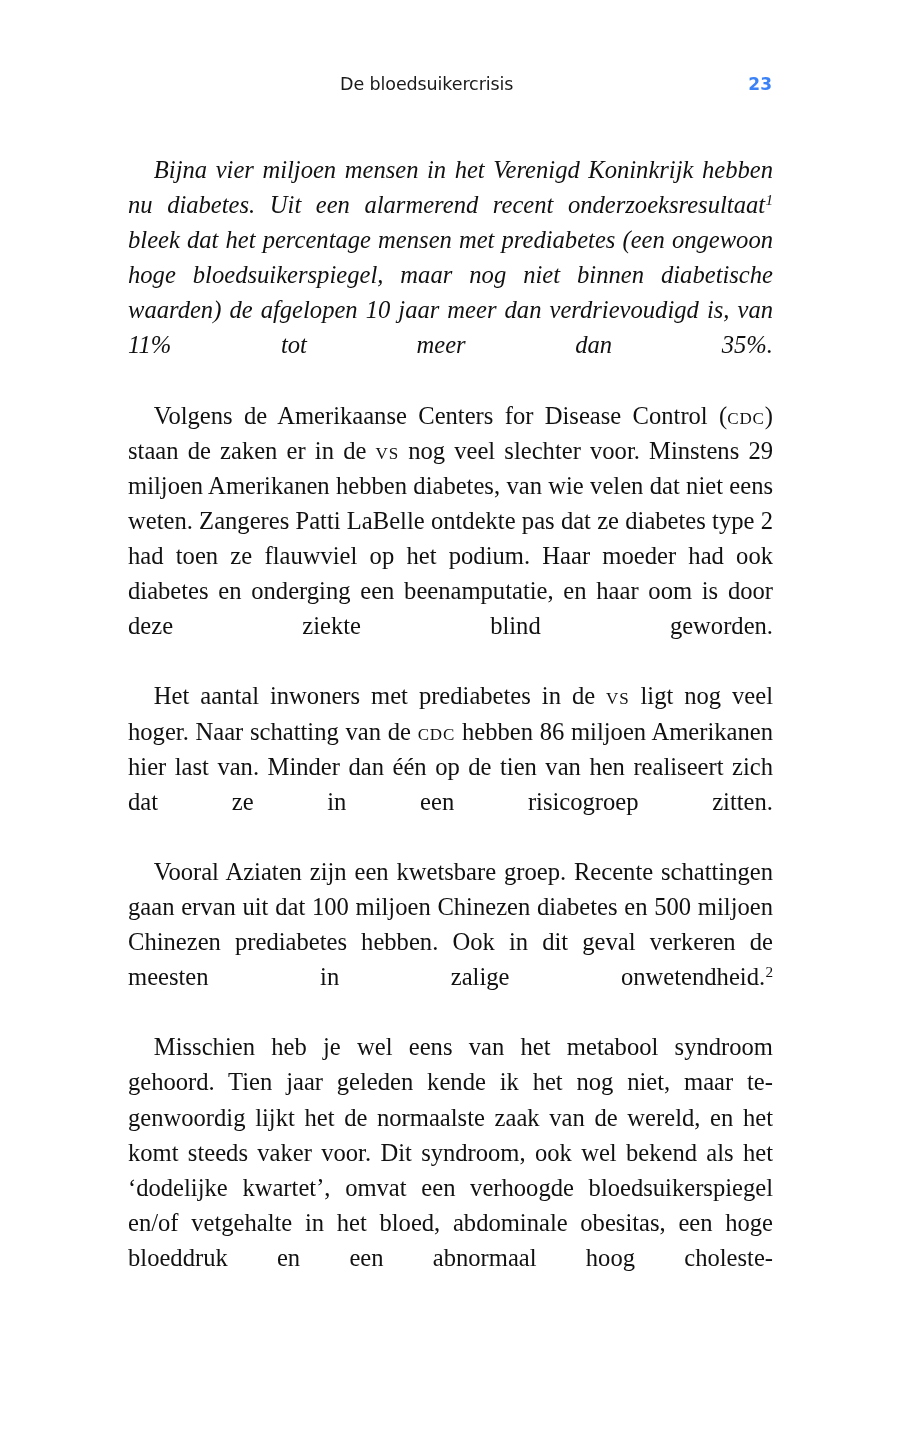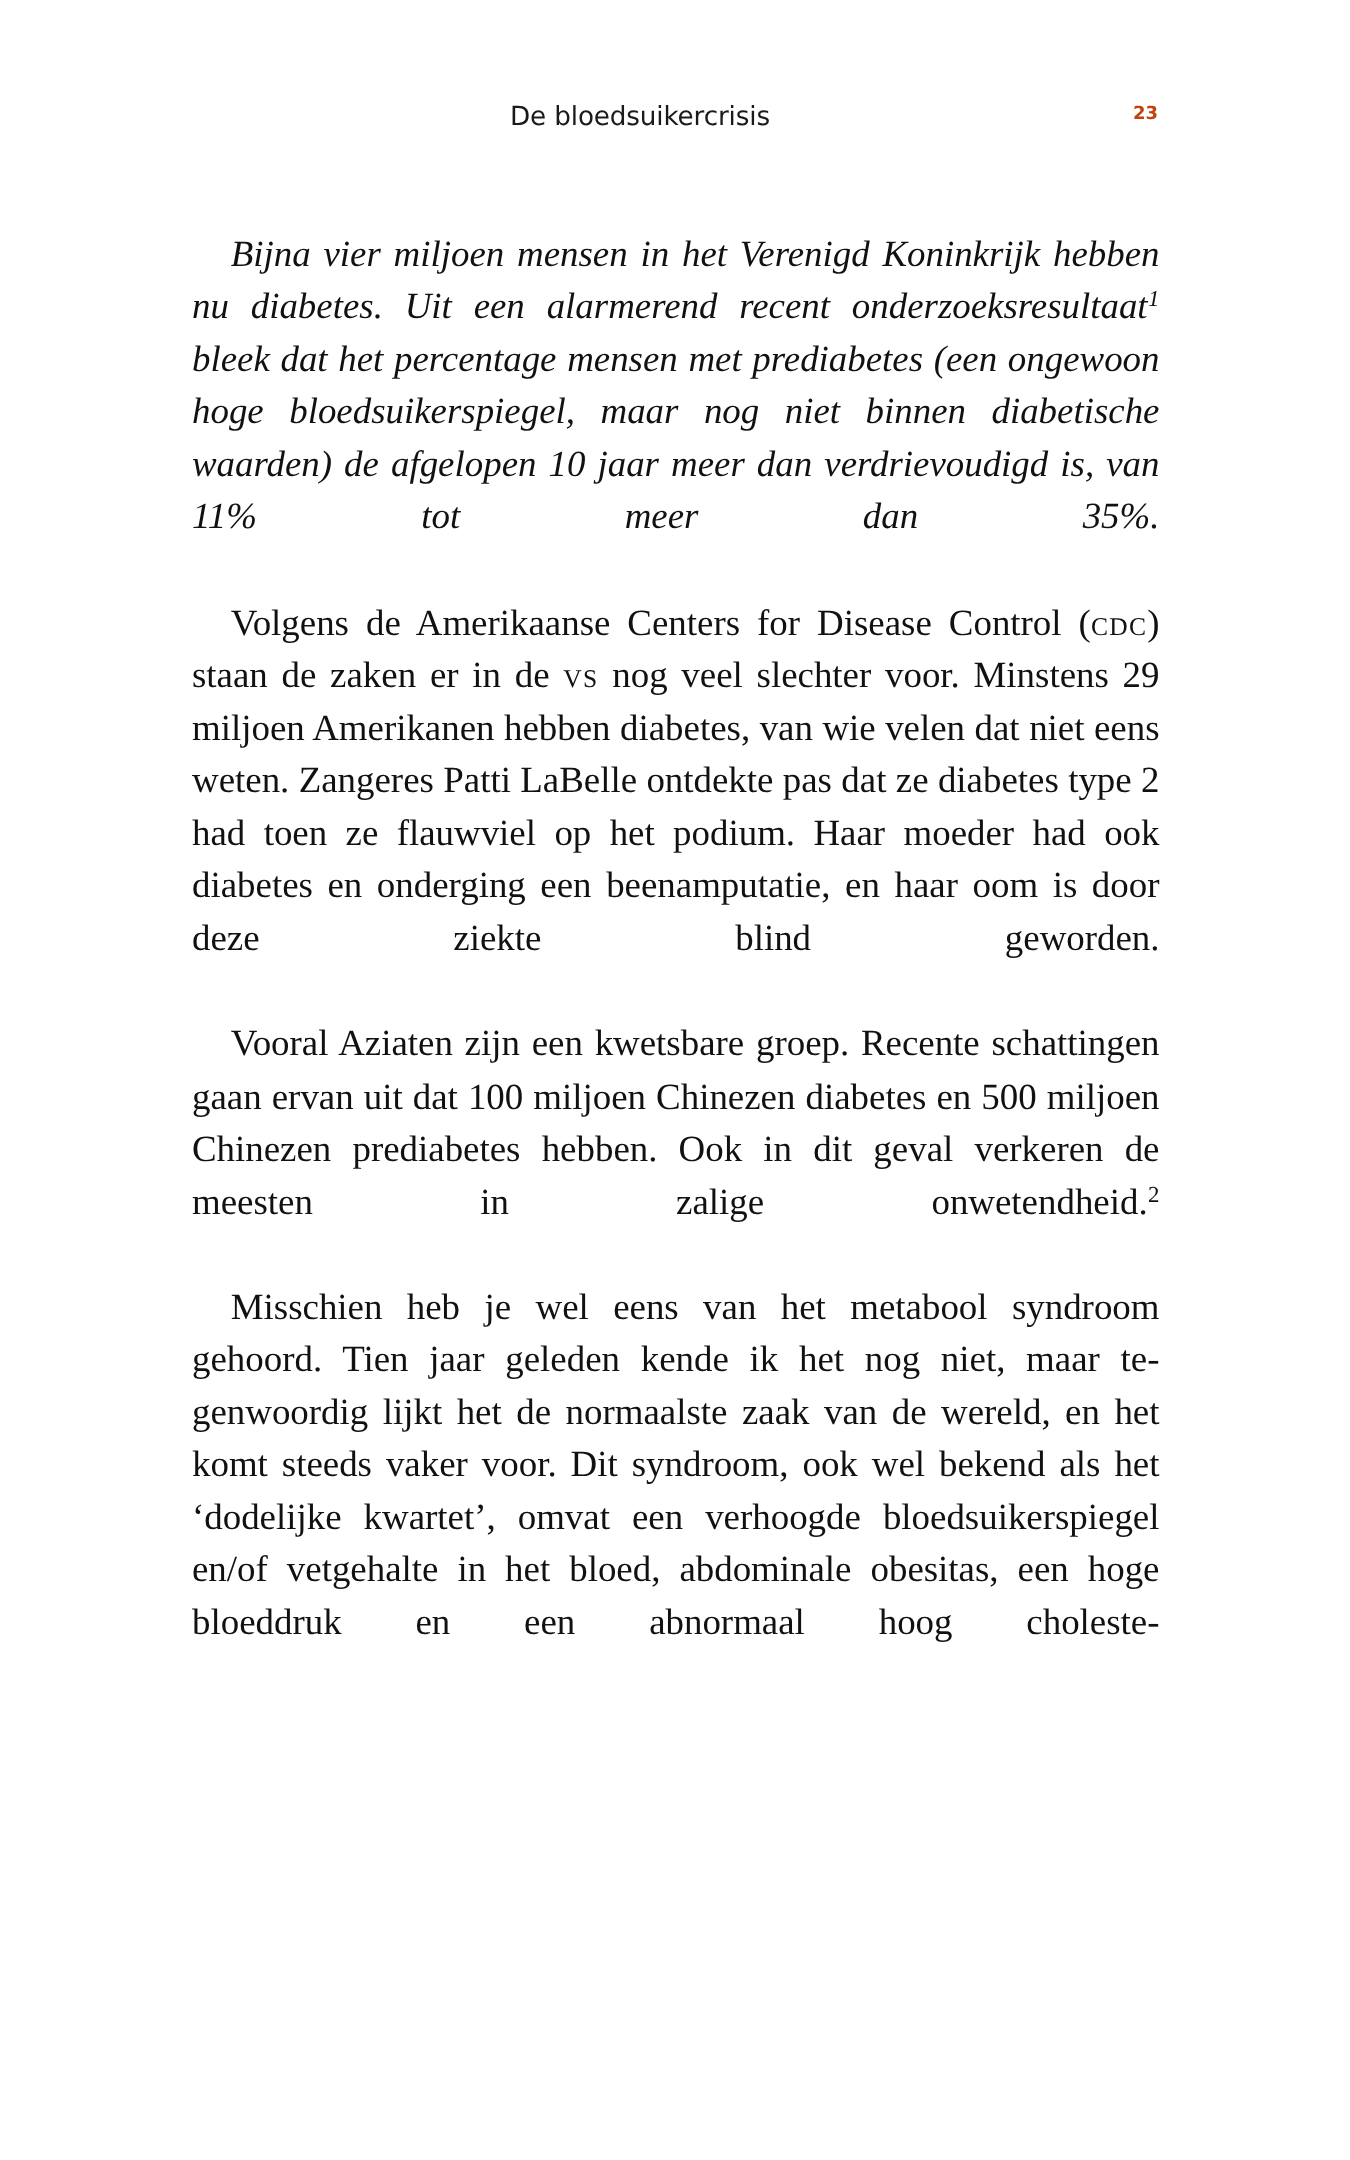--- a/index.html
+++ b/index.html
@@ -23,38 +23,38 @@
   }
 
   
   .running-head {
     position: absolute;
     top: 68px;
     left: 128px;
     width: 644px;
     height: 26px;
     display: flex;
-    align-items: flex-start;
+    align-items: flex-end;
   }
   .running-head-spacer {
     flex: 0 0 212px;
   }
   .running-head-title {
     font-family: "DejaVu Sans", "Liberation Sans", sans-serif;
     font-size: 17.5px;
     letter-spacing: -0.1px;
     color: #1a1a1a;
     white-space: nowrap;
   }
   .running-head-folio {
     margin-left: auto;
     font-family: "DejaVu Sans", "Liberation Sans", sans-serif;
-    font-size: 12px;
+    font-size: 17px;
     font-weight: 600;
-    color: #c2410c;
+    color: #3b82f6;
     font-feature-settings: "onum" 1;
     font-variant-numeric: oldstyle-nums;
   }
 
   
   .textblock {
     position: absolute;
     top: 152px;
     left: 128px;
     width: 645px;
@@ -107,17 +107,18 @@
 
   <div class="running-head">
     <div class="running-head-spacer"></div>
     <div class="running-head-title">De bloedsuikercrisis</div>
     <div class="running-head-folio">23</div>
   </div>
 
   <div class="textblock" id="textblock">
       <p class="para">Bijna vier miljoen mensen in het Verenigd Koninkrijk hebben nu diabetes. Uit een alarmerend recent onderzoeks­resultaat<sup class="fn">1</sup> bleek dat het percentage mensen met prediabetes (een ongewoon hoge bloedsuikerspiegel, maar nog niet bin­nen diabetische waarden) de afgelopen 10 jaar meer dan verdrievoudigd is, van 11% tot meer dan 35%.</p>
       <p class="para">Volgens de Amerikaanse Centers for Disease Control (<span class="smallcaps">CDC</span>) staan de zaken er in de <span class="smallcaps">VS</span> nog veel slechter voor. Minstens 29 miljoen Amerikanen hebben diabetes, van wie velen dat niet eens weten. Zangeres Patti LaBelle ontdekte pas dat ze diabetes type 2 had toen ze flauwviel op het podi­um. Haar moeder had ook diabetes en onderging een been­amputatie, en haar oom is door deze ziekte blind geworden.</p>
+      <p class="para">Het aantal inwoners met prediabetes in de <span class="smallcaps">VS</span> ligt nog veel hoger. Naar schatting van de <span class="smallcaps">CDC</span> hebben 86 miljoen Amerikanen hier last van. Minder dan één op de tien van hen realiseert zich dat ze in een risicogroep zitten.</p>
       <p class="para">Vooral Aziaten zijn een kwetsbare groep. Recente schat­tingen gaan ervan uit dat 100 miljoen Chinezen diabetes en 500 miljoen Chinezen prediabetes hebben. Ook in dit geval verkeren de meesten in zalige onwetendheid.<sup class="fn">2</sup></p>
       <p class="para">Misschien heb je wel eens van het metabool syndroom gehoord. Tien jaar geleden kende ik het nog niet, maar te­genwoordig lijkt het de normaalste zaak van de wereld, en het komt steeds vaker voor. Dit syndroom, ook wel bekend als het ‘dodelijke kwartet’, omvat een verhoogde bloedsui­kerspiegel en/of vetgehalte in het bloed, abdominale obesi­tas, een hoge bloeddruk en een abnormaal hoog choleste-</p>
     </div>
 
 </div>
 
 </body></html>

